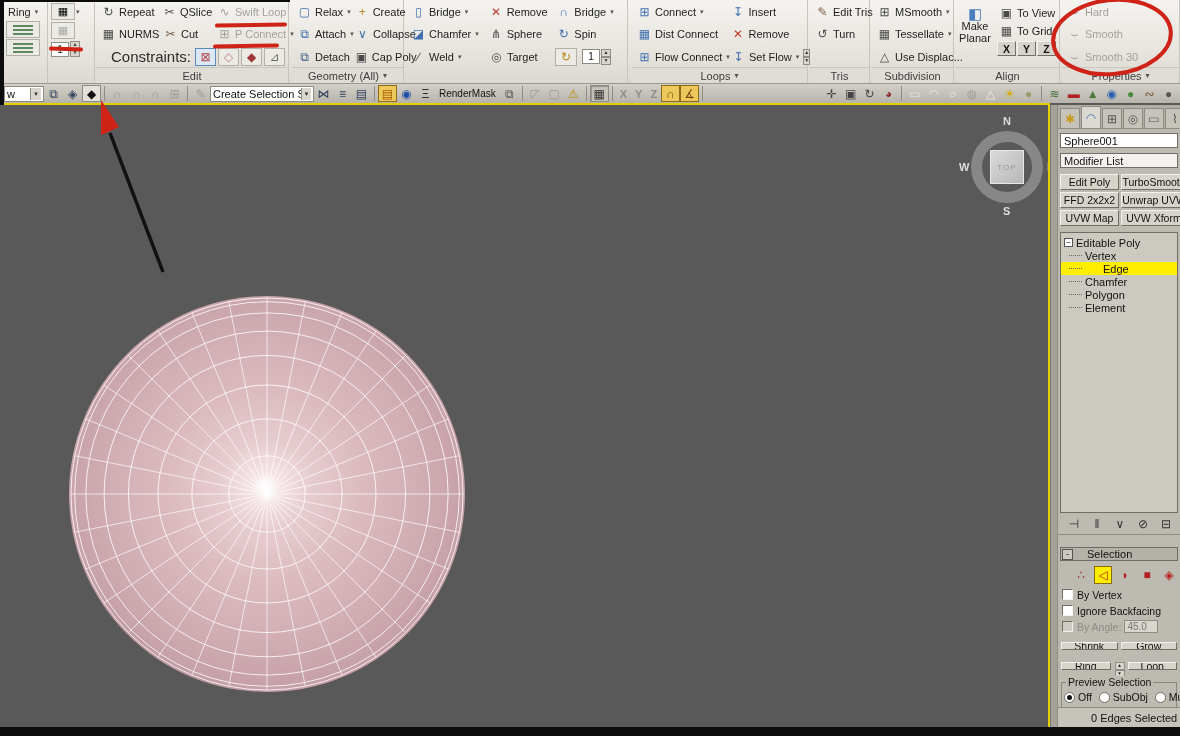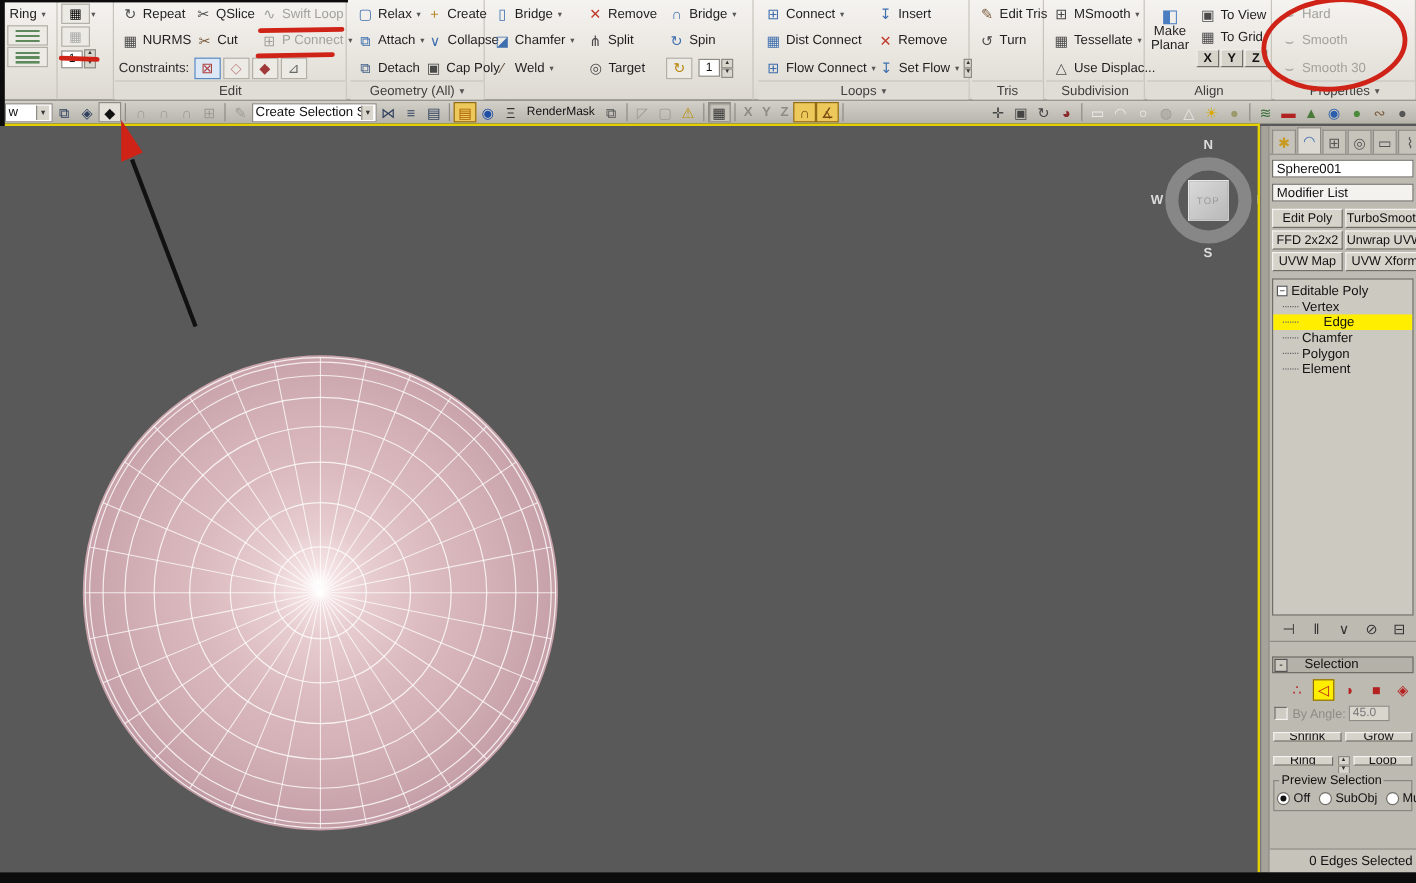--- a/index.html
+++ b/index.html
@@ -13,21 +13,21 @@
   .rib-rows{position:absolute;top:2px;left:3px;right:1px;bottom:17px;display:flex;flex-direction:column;justify-content:space-between;}
   .rib-row{display:flex;align-items:center;height:19px;}
   .rib-foot{position:absolute;bottom:0;left:0;right:0;height:16px;background:#e0ddd6;border-top:1px solid #c9c6be;
             display:flex;align-items:center;justify-content:center;gap:4px;font-size:11px;color:#3d3d3d;}
   .rib-foot.dd::after{content:"▾";font-size:8px;color:#555;}
   .rb-it{display:inline-flex;align-items:center;gap:3px;padding:0 2px;height:19px;font-size:11px;color:#1e1e1e;white-space:nowrap;}
   .rb-it.gray{color:#a2a29c;}
   .rb-ico{width:15px;text-align:center;font-size:12px;line-height:12px;flex:none;}
   .rb-lb{white-space:nowrap;}
   .rb-dd{font-size:7px;color:#555;margin-left:1px;}
-  .cn-lb{font-size:11px;color:#2c2c2c;margin-right:4px;}
+  .cn-lb{font-size:15px;color:#2c2c2c;margin-right:4px;margin-left:12px;}
   .cn-btn{width:22px;height:18px;border:1px solid #b3b0a8;background:#eceae5;display:inline-flex;align-items:center;justify-content:center;font-size:12px;margin-right:2px;}
   .cn-btn.pressed{border:1px solid #5a8ac0;background:#dce8f6;}
   .rb-field{width:18px;height:15px;background:#fff;border:1px solid #8f8c85;font-size:10px;display:inline-flex;align-items:center;justify-content:center;color:#111;}
   .spin{width:10px;height:16px;margin-left:1px;display:inline-flex;flex-direction:column;}
   .spin span{flex:1;font-size:5px;line-height:5px;background:#d9d6ce;border:1px solid #8f8c85;text-align:center;color:#333;}
   
   .rib-col0{position:absolute;left:4px;top:0;width:44px;bottom:0;border-right:1px solid #c7c4bc;padding:2px 2px;}
   .rib-col1{position:absolute;left:49px;top:0;width:46px;bottom:0;border-right:1px solid #c7c4bc;padding:2px 2px;}
   .icobtn{width:34px;height:17px;border:1px solid #b3b0a8;background:#eceae5;display:flex;align-items:center;justify-content:center;font-size:11px;margin:1px 0;padding:0;}
   .icobtn.gray{color:#aaa;}
@@ -251,21 +251,21 @@
               </div>
             </div>
             <div class="rib-row">
               <div class="rb-it" style="width: 78px;">
                 <span class="rb-ico" style="color: rgb(63, 111, 174);">◪</span>
                 <span class="rb-lb">Chamfer</span>
                 <span class="rb-dd">▾</span>
               </div>
               <div class="rb-it" style="width: 68px;">
                 <span class="rb-ico" style="color: rgb(74, 74, 74);">⋔</span>
-                <span class="rb-lb">Split</span>
+                <span class="rb-lb">Sphere</span>
               </div>
               <div class="rb-it" style="width: 72px;">
                 <span class="rb-ico" style="color: rgb(63, 111, 174);">↻</span>
                 <span class="rb-lb">Spin</span>
               </div>
             </div>
             <div class="rib-row">
               <div class="rb-it" style="width: 78px;">
                 <span class="rb-ico" style="color: rgb(90, 74, 58);">∕</span>
                 <span class="rb-lb">Weld</span>
@@ -621,20 +621,30 @@
       <span class="roll-minus">-</span>
       <span class="roll-title">Selection</span>
     </div>
     <div class="subobj" id="subobj">
         <span class="so">∴</span>
         <span class="so active">◁</span>
         <span class="so">◗</span>
         <span class="so">■</span>
         <span class="so">◈</span>
       </div>
+    <div id="cp-checks">
+        <div class="cbrow">
+          <span class="cb"></span>
+          <span>By Vertex</span>
+        </div>
+        <div class="cbrow">
+          <span class="cb"></span>
+          <span>Ignore Backfacing</span>
+        </div>
+      </div>
     <div class="cbrow gray">
       <span class="cb disabled"></span>
       <span>By Angle:</span>
       <span class="angle-field">45.0</span>
     </div>
     <div class="btnrow">
       <button class="pb">Shrink</button>
       <button class="pb">Grow</button>
     </div>
     <div class="btnrow">

